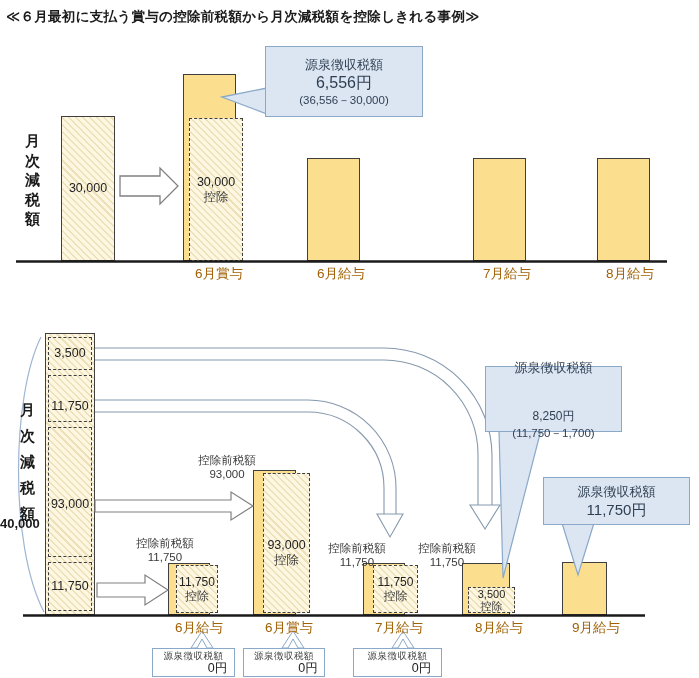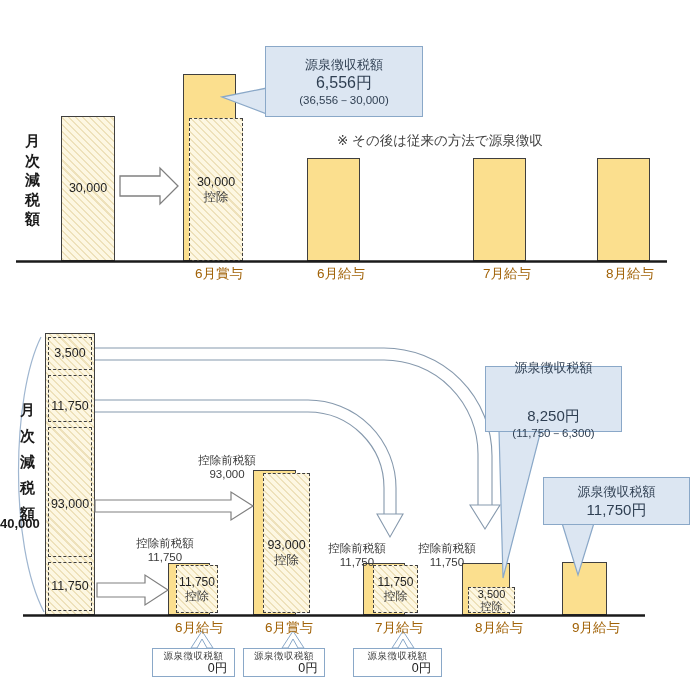--- a/index.html
+++ b/index.html
@@ -29,41 +29,41 @@
   .zb-title{font-size:9.5px;color:#3a3a3a;line-height:11px;letter-spacing:.5px;white-space:nowrap;}
   .zb-amount{font-size:12.5px;color:#222;line-height:14px;margin-left:48px;}
   svg{position:absolute;left:0;top:0;z-index:2;}
   .lay1{z-index:1;} .lay3{z-index:3;}
 </style>
 </head>
 <body>
 
 <div id="stage">
 
+  <div class="abs title lay3" style="left:6px;top:8px;">≪６月最初に支払う賞与の控除前税額から月次減税額を控除しきれる事例≫</div>
 
   <div class="abs vtext lay3" style="left:25px;top:131px;line-height:19.5px;">月次減税額</div>
 
   <div class="abs hatch solid-border center-col lay1" style="left:61px;top:116px;width:54px;height:145px;">
     <span class="val">30,000</span>
   </div>
 
   <div class="abs bar-yellow lay1" style="left:183px;top:74px;width:53px;height:187px;"></div>
   <div class="abs hatch dash-box center-col lay1" style="left:189px;top:118px;width:54px;height:143px;">
     <span class="val">30,000</span>
     <span class="ded">控除</span>
   </div>
 
 
   <div class="abs callout lay3" style="left:265px;top:46px;width:158px;height:71px;">
     <span class="co-title">源泉徴収税額</span>
     <span class="co-amount">6,556円</span>
     <span class="co-formula">(36,556－30,000)</span>
   </div>
 
-  <div class="abs lay3" style="left:337px;top:132px;font-size:13.5px;color:#3f3f3f;white-space:nowrap;">※ その後は従来の方法で源泉徴収</div>
 
   <div class="abs bar-yellow lay1" style="left:307px;top:158px;width:53px;height:103px;"></div>
   <div class="abs bar-yellow lay1" style="left:473px;top:158px;width:53px;height:103px;"></div>
   <div class="abs bar-yellow lay1" style="left:597px;top:158px;width:53px;height:103px;"></div>
 
   <div class="abs xlab lay3" style="left:181px;top:265px;width:62px;">6月賞与</div>
   <div class="abs xlab lay3" style="left:303px;top:265px;width:62px;">6月給与</div>
   <div class="abs xlab lay3" style="left:469px;top:265px;width:62px;">7月給与</div>
   <div class="abs xlab lay3" style="left:592px;top:265px;width:62px;">8月給与</div>
 
@@ -123,22 +123,22 @@
     <div>控除前税額</div>
     <div>11,750</div>
   </div>
   <div class="abs pretax lay3" style="left:417px;top:542px;width:60px;">
     <div>控除前税額</div>
     <div>11,750</div>
   </div>
 
   <div class="abs callout lay3" style="left:485px;top:366px;width:137px;height:66px;">
     <span class="co-title">源泉徴収税額</span>
-    <span class="co-amount" style="font-size:15px;margin-top:30px;">8,250円</span>
-    <span class="co-formula">(11,750－6,300)</span>
+    <span class="co-amount" style="font-size:12px;margin-top:30px;">8,250円</span>
+    <span class="co-formula">(11,750－1,700)</span>
   </div>
   <div class="abs callout lay3" style="left:543px;top:477px;width:147px;height:48px;">
     <span class="co-title">源泉徴収税額</span>
     <span class="co-amount" style="font-size:15px;">11,750円</span>
   </div>
 
   <div class="abs xlab lay3" style="left:161px;top:619px;width:62px;">6月給与</div>
   <div class="abs xlab lay3" style="left:251px;top:619px;width:62px;">6月賞与</div>
   <div class="abs xlab lay3" style="left:361px;top:619px;width:62px;">7月給与</div>
   <div class="abs xlab lay3" style="left:461px;top:619px;width:62px;">8月給与</div>

